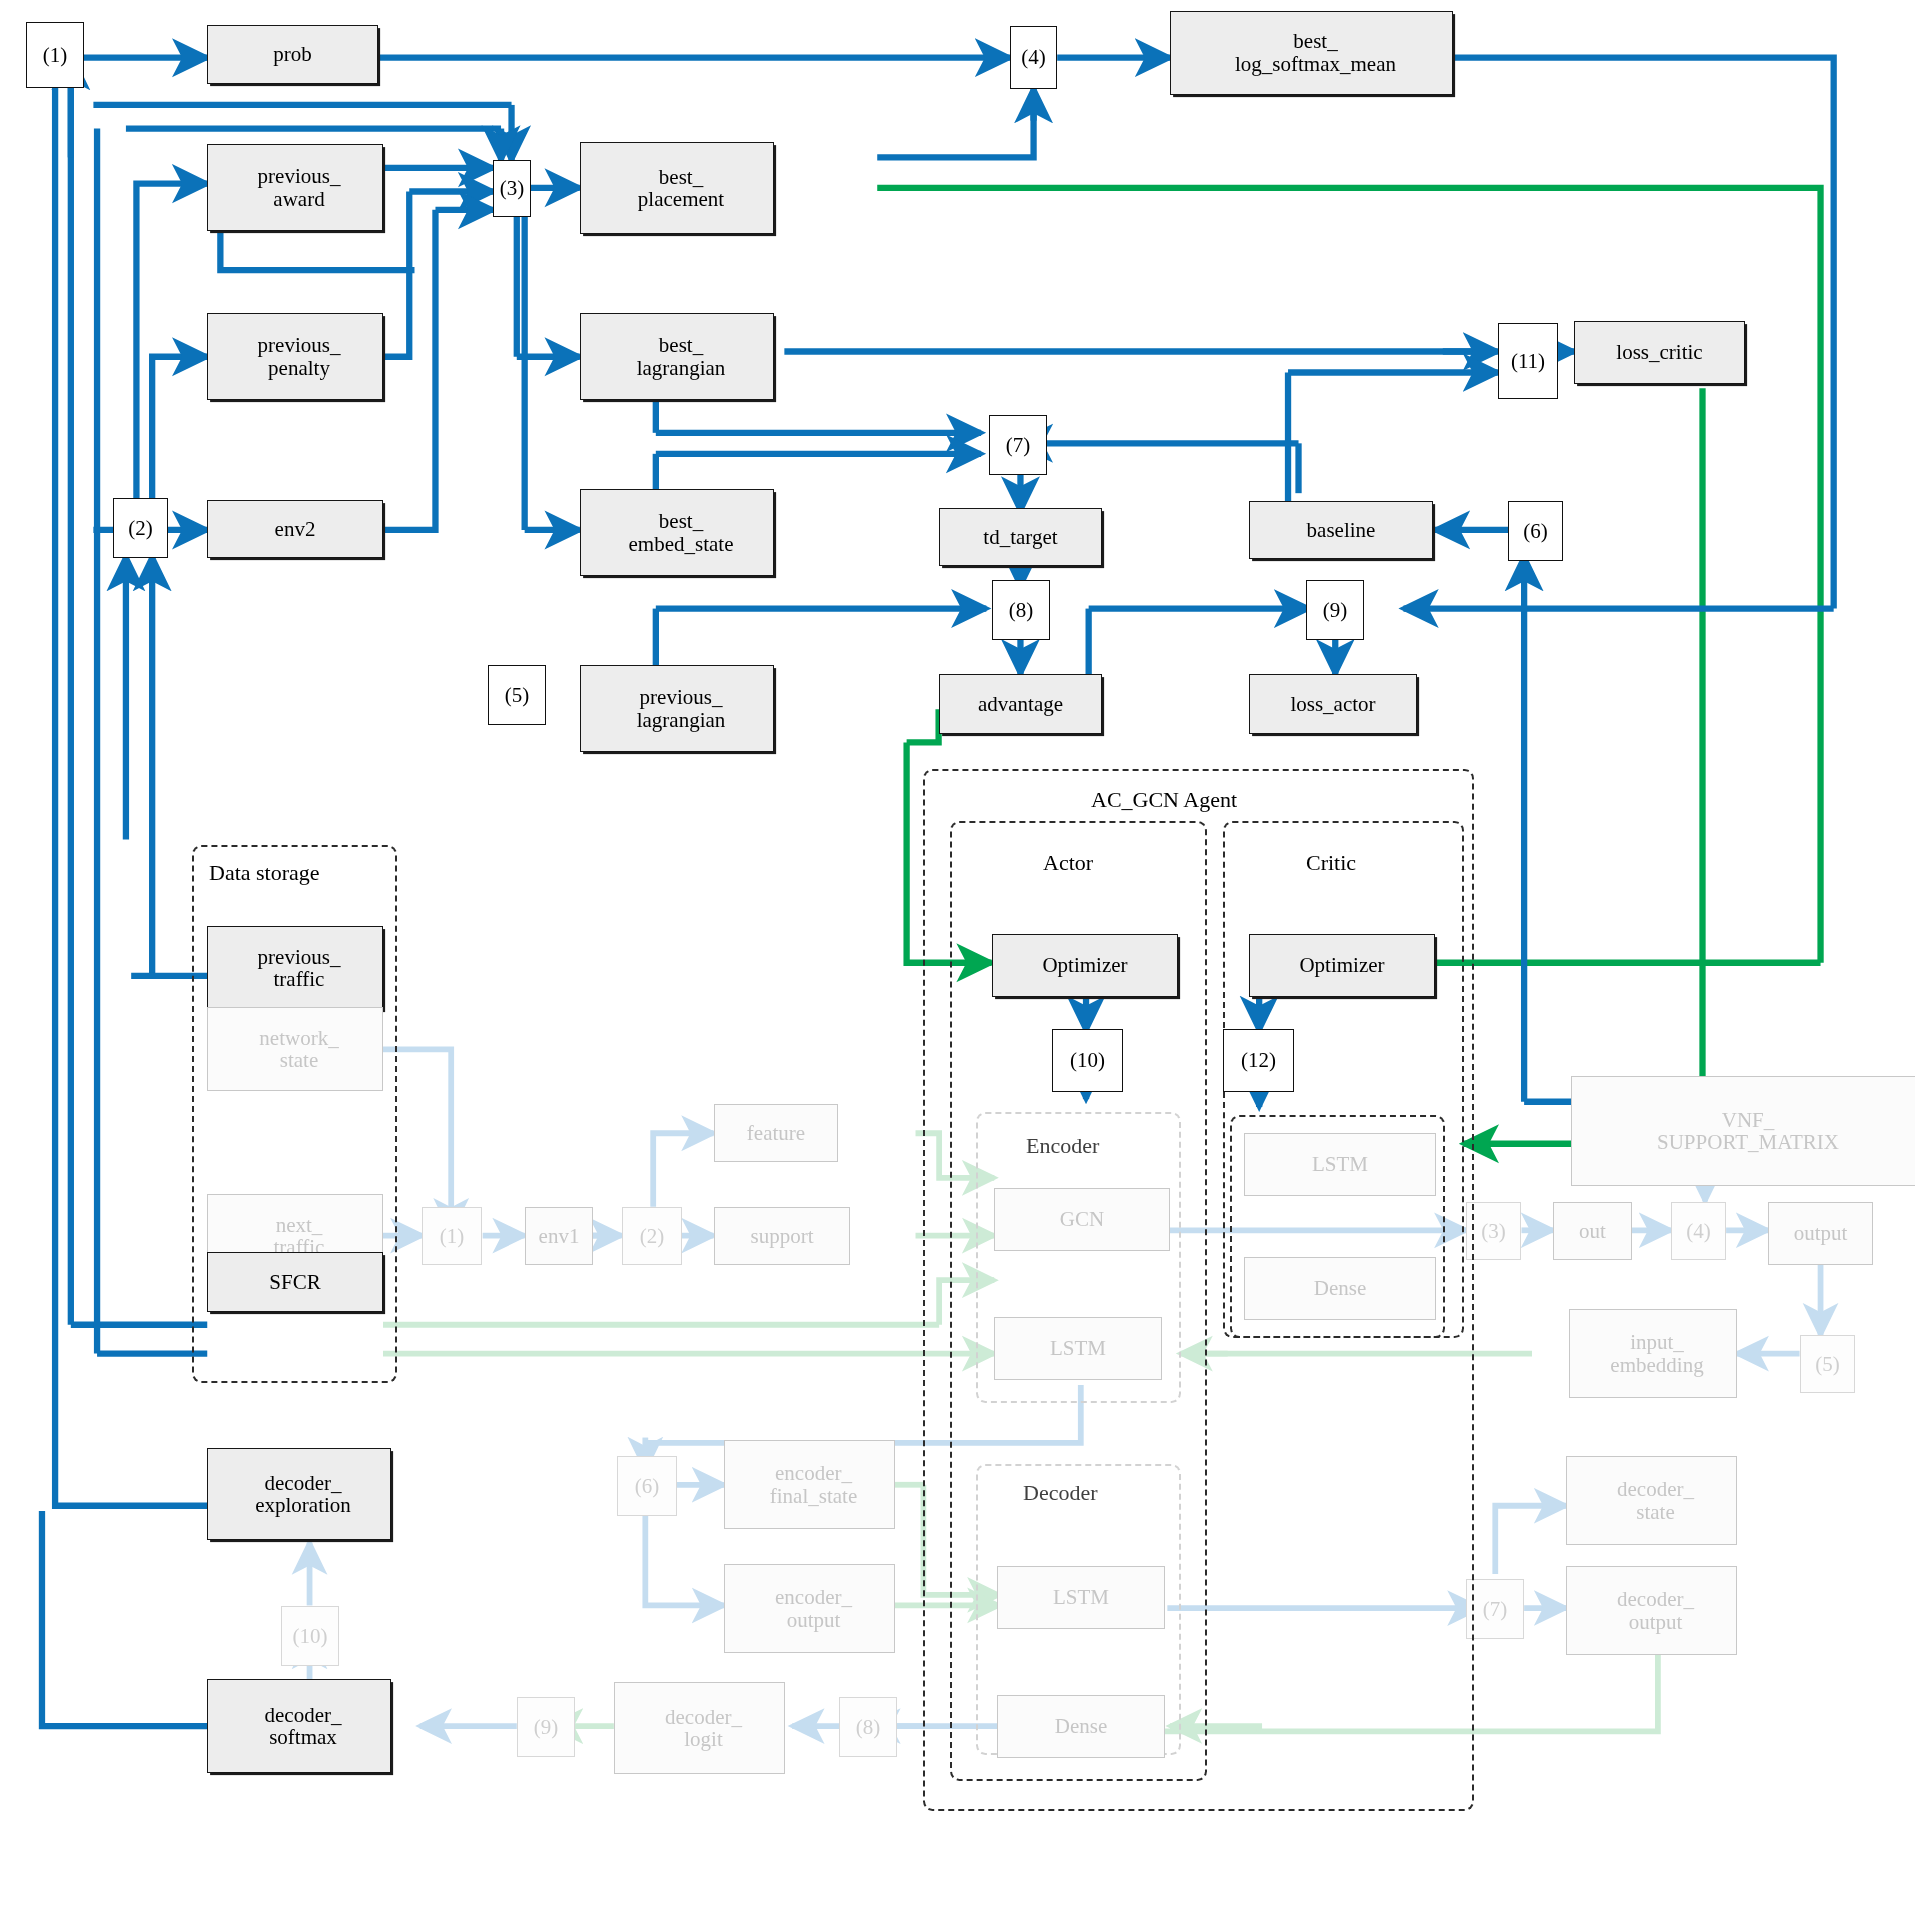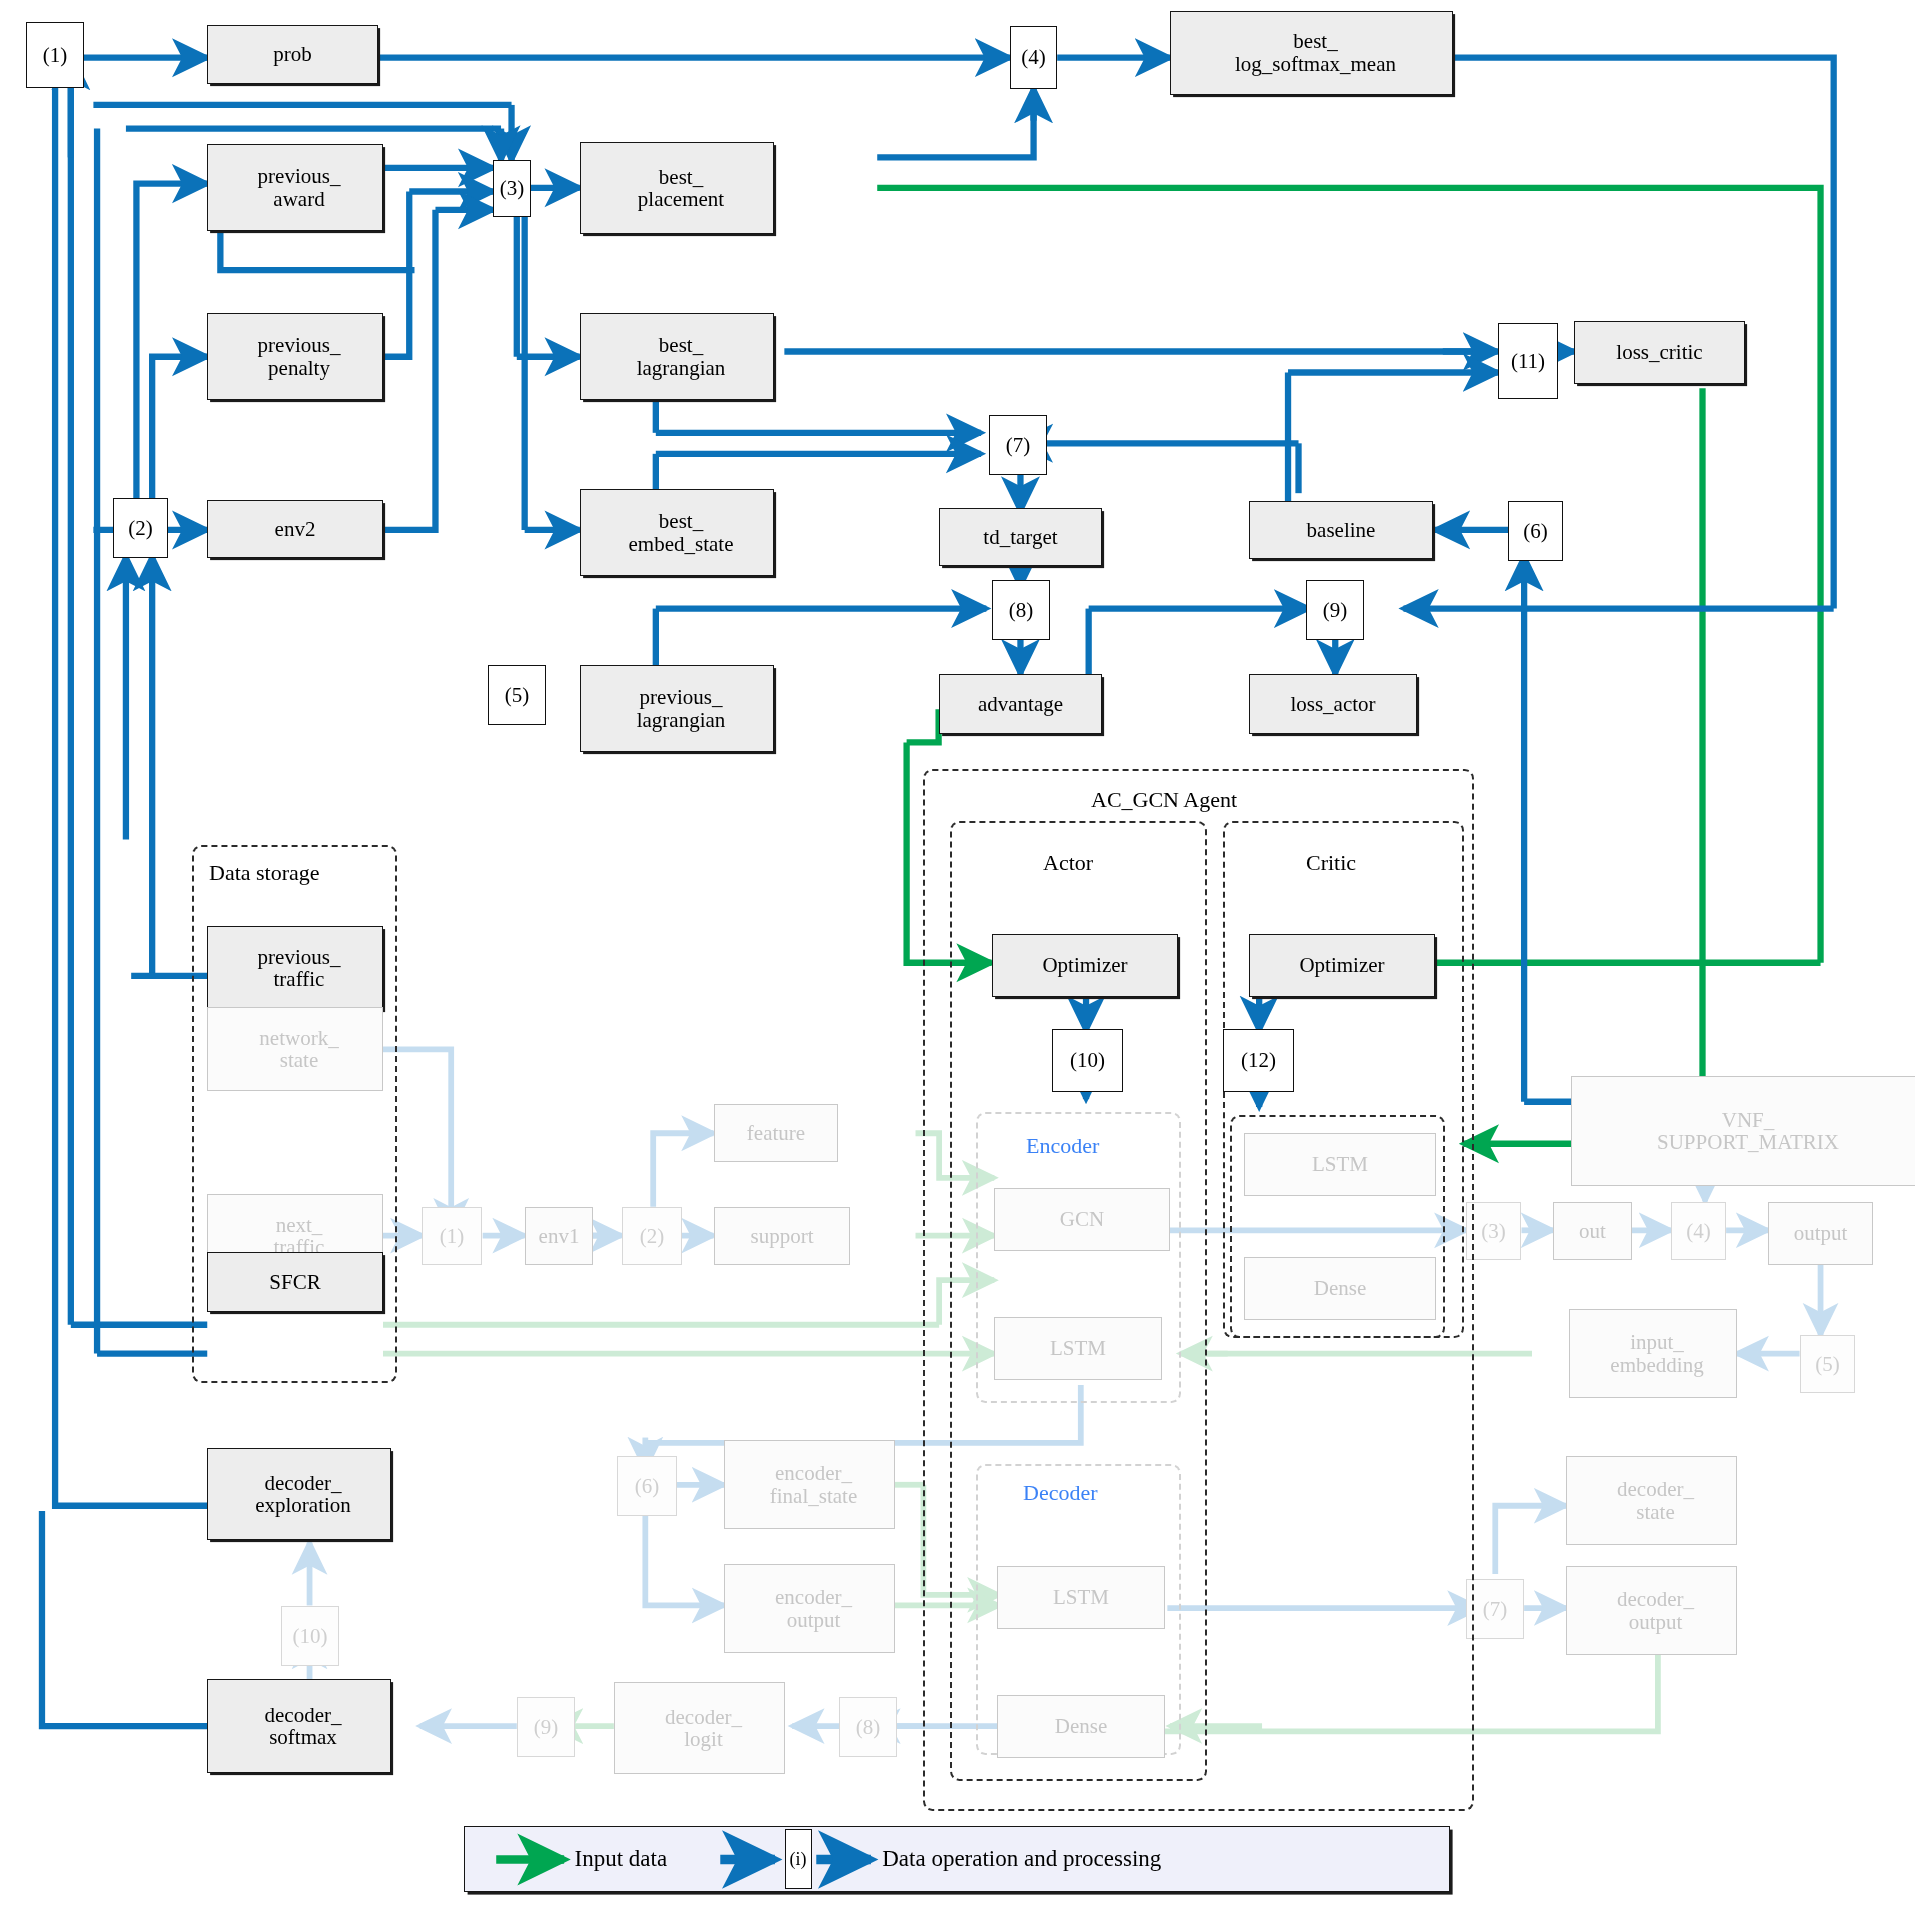--- a/index.html
+++ b/index.html
@@ -11,21 +11,21 @@
   .box{background:#ededed;border:1.6px solid #161616;box-shadow:2.6px 2.6px 0 -0.5px #1b1b1b;font-size:21px;color:#000;}
   
   .op{background:#ffffff;border:1px solid #111;font-size:21px;color:#000;}
   
   .box-f{background:#fbfbfb;border:1.6px solid #c8c8c8;font-size:21px;color:#c6c6c6;}
   .op-f{background:#fdfdfd;border:1px solid #d8d8d8;font-size:21px;color:#cfcfcf;}
   
   .group{position:absolute;box-sizing:border-box;border:2.1px dashed #2b2b2b;border-radius:9.4px;background:transparent;}
   .group-f{position:absolute;box-sizing:border-box;border:2.1px dashed #d2d2d2;border-radius:9.4px;background:transparent;}
   .grouplabel{position:absolute;font-size:22px;color:#000;white-space:nowrap;}
-  .grouplabel-f{position:absolute;font-size:22px;color:#3b82f6;white-space:nowrap;}
+  .grouplabel-f{position:absolute;font-size:22px;color:#404040;white-space:nowrap;}
   
   .legend{position:absolute;box-sizing:border-box;background:#eff0fa;border:1.6px solid #161616;box-shadow:3.1px 3.1px 0 -0.5px #1b1b1b;display:flex;align-items:center;}
   .legend-txt{font-size:23px;color:#000;white-space:nowrap;}
   .lgbox{width:25px;height:58px;border:1px solid #111;background:#fff;display:flex;align-items:center;justify-content:center;font-size:18px;}
   .ln2{line-height:1.05;padding-left:8px;}
 </style>
 </head>
 <body>
 
 <div id="stage">
@@ -475,31 +475,15 @@
 
   <div class="node box ln2" style="left:207px;top:1448px;width:184px;height:92px;">
       <span style="white-space:pre-line;">decoder_
 exploration</span>
     </div>
   <div class="node box ln2" style="left:207px;top:1679px;width:184px;height:94px;">
       <span style="white-space:pre-line;">decoder_
 softmax</span>
     </div>
 
-  <div class="legend" style="left:464px;top:1826px;width:986px;height:66px;">
-    <svg width="94" height="63" viewBox="0 0 180 120" style="margin-left:26px;">
-      <path d="M10,60 H140" stroke="#00a651" stroke-width="16" fill="none" marker-end="url(#ag)"></path>
-    </svg>
-    <span class="legend-txt" style="margin-left:-10.5px;">Input data</span>
-    <svg width="79" height="63" viewBox="0 0 150 120" style="margin-left:50px;">
-      <path d="M6,60 H110" stroke="#0b72b9" stroke-width="18" fill="none" marker-end="url(#ab)"></path>
-    </svg>
-    <span class="lgbox" style="margin-left:-11.5px;">
-        <span>(i)</span>
-      </span>
-    <svg width="79" height="63" viewBox="0 0 150 120" style="margin-left:1px;">
-      <path d="M6,60 H110" stroke="#0b72b9" stroke-width="18" fill="none" marker-end="url(#ab)"></path>
-    </svg>
-    <span class="legend-txt" style="margin-left:-9.4px;">Data operation and processing</span>
-  </div>
 
 </div>
 
 
 </body></html>

